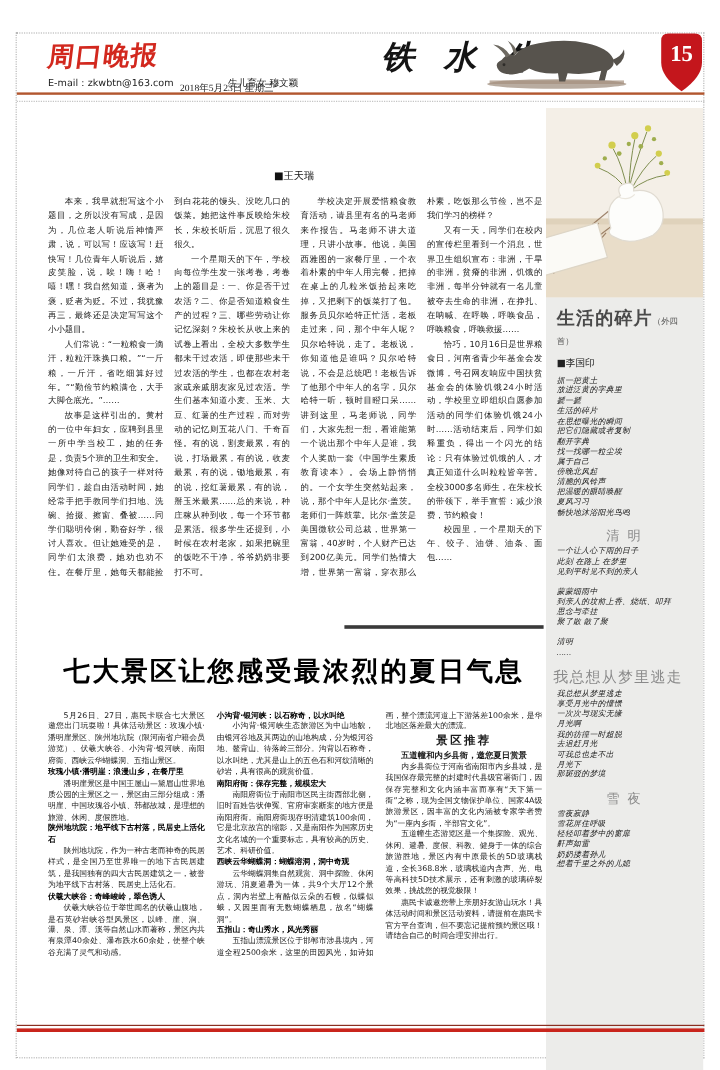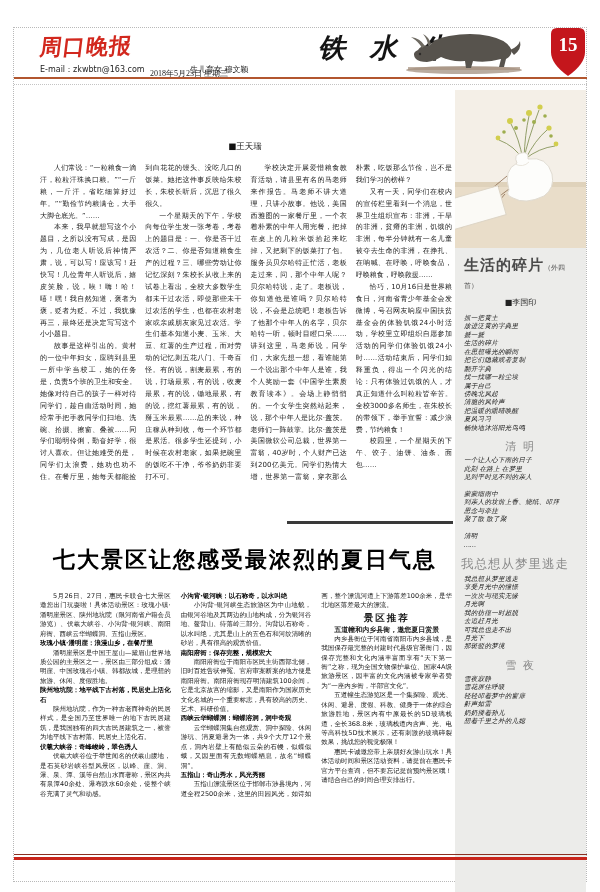--- a/index.html
+++ b/index.html
@@ -41,21 +41,21 @@
   .rec-title{text-align:center;font-weight:bold;font-size:9.5px;margin:4px 0 2px;letter-spacing:2px;}
   .rec-sub{text-align:center;font-weight:bold;font-size:7px;margin:0 0 3px;}
 
   
   .poetry{left:455px;top:90px;width:131px;height:826px;background:#ececea;overflow:hidden;}
   .p-photo{display:block;}
   .p-inner{padding:8px 9px 0 9px;}
   .po-title{font-family:"Liberation Serif","DejaVu Serif",serif;font-weight:bold;font-size:15px;
             color:#4a4a4a;letter-spacing:1px;}
   .po-sub{font-size:7px;font-weight:normal;color:#555;letter-spacing:0;}
-  .po-author{text-align:center;font-size:8px;color:#222;margin:5px 0 6px;}
+  .po-author{font-size:8px;color:#222;margin:5px 0 6px;}
   .poem-lines{font-family:"Liberation Serif","DejaVu Serif",serif;font-style:italic;font-size:6.5px;
               line-height:1.3;color:#161616;white-space:pre-line;letter-spacing:0.3px;}
   .poem-title{font-size:11px;color:#8a8a8a;text-align:center;letter-spacing:2px;margin:7px 0 2px;
               font-family:"Liberation Serif","DejaVu Serif",serif;}
   .poem-title:empty{display:none;}
   .poem-title.big{font-size:12.5px;text-align:left;margin-left:-3px;letter-spacing:1px;}
 
   
   .f-rule1{left:14px;top:854px;width:573px;height:1px;background:#8b2f21;}
   .f-rule2{left:14px;top:857px;width:573px;height:2.5px;background:#c9251c;}
@@ -85,22 +85,22 @@
   <svg class="badge abs" width="38" height="53" viewBox="0 0 38 53">
     <path d="M2 8 Q2 2 8 2 L30 2 Q36 2 36 8 L36 26 Q36 38 19 50 Q2 38 2 26 Z" fill="#c4161c"></path>
     <text x="19" y="25" text-anchor="middle" font-family="Liberation Serif, DejaVu Serif, serif" font-weight="bold" font-size="19" fill="#ffffff">15</text>
   </svg>
 
   <div class="hrule abs"></div>
   <div class="hdot abs"></div>
 
   <div class="m-author abs">■王天瑞</div>
   <div class="m-text abs">
+    <p>本来，我早就想写这个小题目，之所以没有写成，是因为，几位老人听说后神情严肃，说，可以写！应该写！赶快写！几位青年人听说后，嬉皮笑脸，说，唉！嗨！哈！嘻！嘿！我自然知道，褒者为褒，贬者为贬。不过，我犹豫再三，最终还是决定写写这个小小题目。</p>
     <p>人们常说：“一粒粮食一滴汗，粒粒汗珠换口粮。”“一斤粮，一斤汗，省吃细算好过年。”“勤俭节约粮满仓，大手大脚仓底光。”……</p>
-    <p>本来，我早就想写这个小题目，之所以没有写成，是因为，几位老人听说后神情严肃，说，可以写！应该写！赶快写！几位青年人听说后，嬉皮笑脸，说，唉！嗨！哈！嘻！嘿！我自然知道，褒者为褒，贬者为贬。不过，我犹豫再三，最终还是决定写写这个小小题目。</p>
     <p>故事是这样引出的。黄村的一位中年妇女，应聘到县里一所中学当校工，她的任务是，负责5个班的卫生和安全。她像对待自己的孩子一样对待同学们，趁自由活动时间，她经常手把手教同学们扫地、洗碗、拾掇、擦窗、叠被……同学们聪明伶俐，勤奋好学，很讨人喜欢。但让她难受的是，同学们太浪费，她劝也劝不住。在餐厅里，她每天都能捡到白花花的馒头、没吃几口的饭菜。她把这件事反映给朱校长，朱校长听后，沉思了很久很久。</p>
     <p>一个星期天的下午，学校向每位学生发一张考卷，考卷上的题目是：一、你是否干过农活？二、你是否知道粮食生产的过程？三、哪些劳动让你记忆深刻？朱校长从收上来的试卷上看出，全校大多数学生都未干过农活，即使那些未干过农活的学生，也都在农村老家或亲戚朋友家见过农活。学生们基本知道小麦、玉米、大豆、红薯的生产过程，而对劳动的记忆则五花八门、千奇百怪。有的说，割麦最累，有的说，打场最累，有的说，收麦最累，有的说，锄地最累，有的说，挖红薯最累，有的说，掰玉米最累……总的来说，种庄稼从种到收，每一个环节都是累活。很多学生还提到，小时候在农村老家，如果把碗里的饭吃不干净，爷爷奶奶非要打不可。</p>
     <p>学校决定开展爱惜粮食教育活动，请县里有名的马老师来作报告。马老师不讲大道理，只讲小故事。他说，美国西雅图的一家餐厅里，一个衣着朴素的中年人用完餐，把掉在桌上的几粒米饭拾起来吃掉，又把剩下的饭菜打了包。服务员贝尔哈特正忙活，老板走过来，问，那个中年人呢？贝尔哈特说，走了。老板说，你知道他是谁吗？贝尔哈特说，不会是总统吧！老板告诉了他那个中年人的名字，贝尔哈特一听，顿时目瞪口呆……讲到这里，马老师说，同学们，大家先想一想，看谁能第一个说出那个中年人是谁，我个人奖励一套《中国学生素质教育读本》。会场上静悄悄的。一个女学生突然站起来，说，那个中年人是比尔·盖茨。老师们一阵鼓掌。比尔·盖茨是美国微软公司总裁，世界第一富翁，40岁时，个人财产已达到200亿美元。同学们热情大增，世界第一富翁，穿衣那么朴素，吃饭那么节俭，岂不是我们学习的榜样？</p>
     <p>又有一天，同学们在校内的宣传栏里看到一个消息，世界卫生组织宣布：非洲，干旱的非洲，贫瘠的非洲，饥饿的非洲，每半分钟就有一名儿童被夺去生命的非洲，在挣扎、在呐喊、在呼唤，呼唤食品，呼唤粮食，呼唤救援……</p>
     <p>恰巧，10月16日是世界粮食日，河南省青少年基金会发微博，号召网友响应中国扶贫基金会的体验饥饿24小时活动，学校里立即组织自愿参加活动的同学们体验饥饿24小时……活动结束后，同学们如释重负，得出一个闪光的结论：只有体验过饥饿的人，才真正知道什么叫粒粒皆辛苦。全校3000多名师生，在朱校长的带领下，举手宣誓：减少浪费，节约粮食！</p>
     <p>校园里，一个星期天的下午、饺子、油饼、油条、面包……</p>
   </div>
   <div class="end-rule abs"></div>
 
   <div class="t-title abs">七大景区让您感受最浓烈的夏日气息</div>

